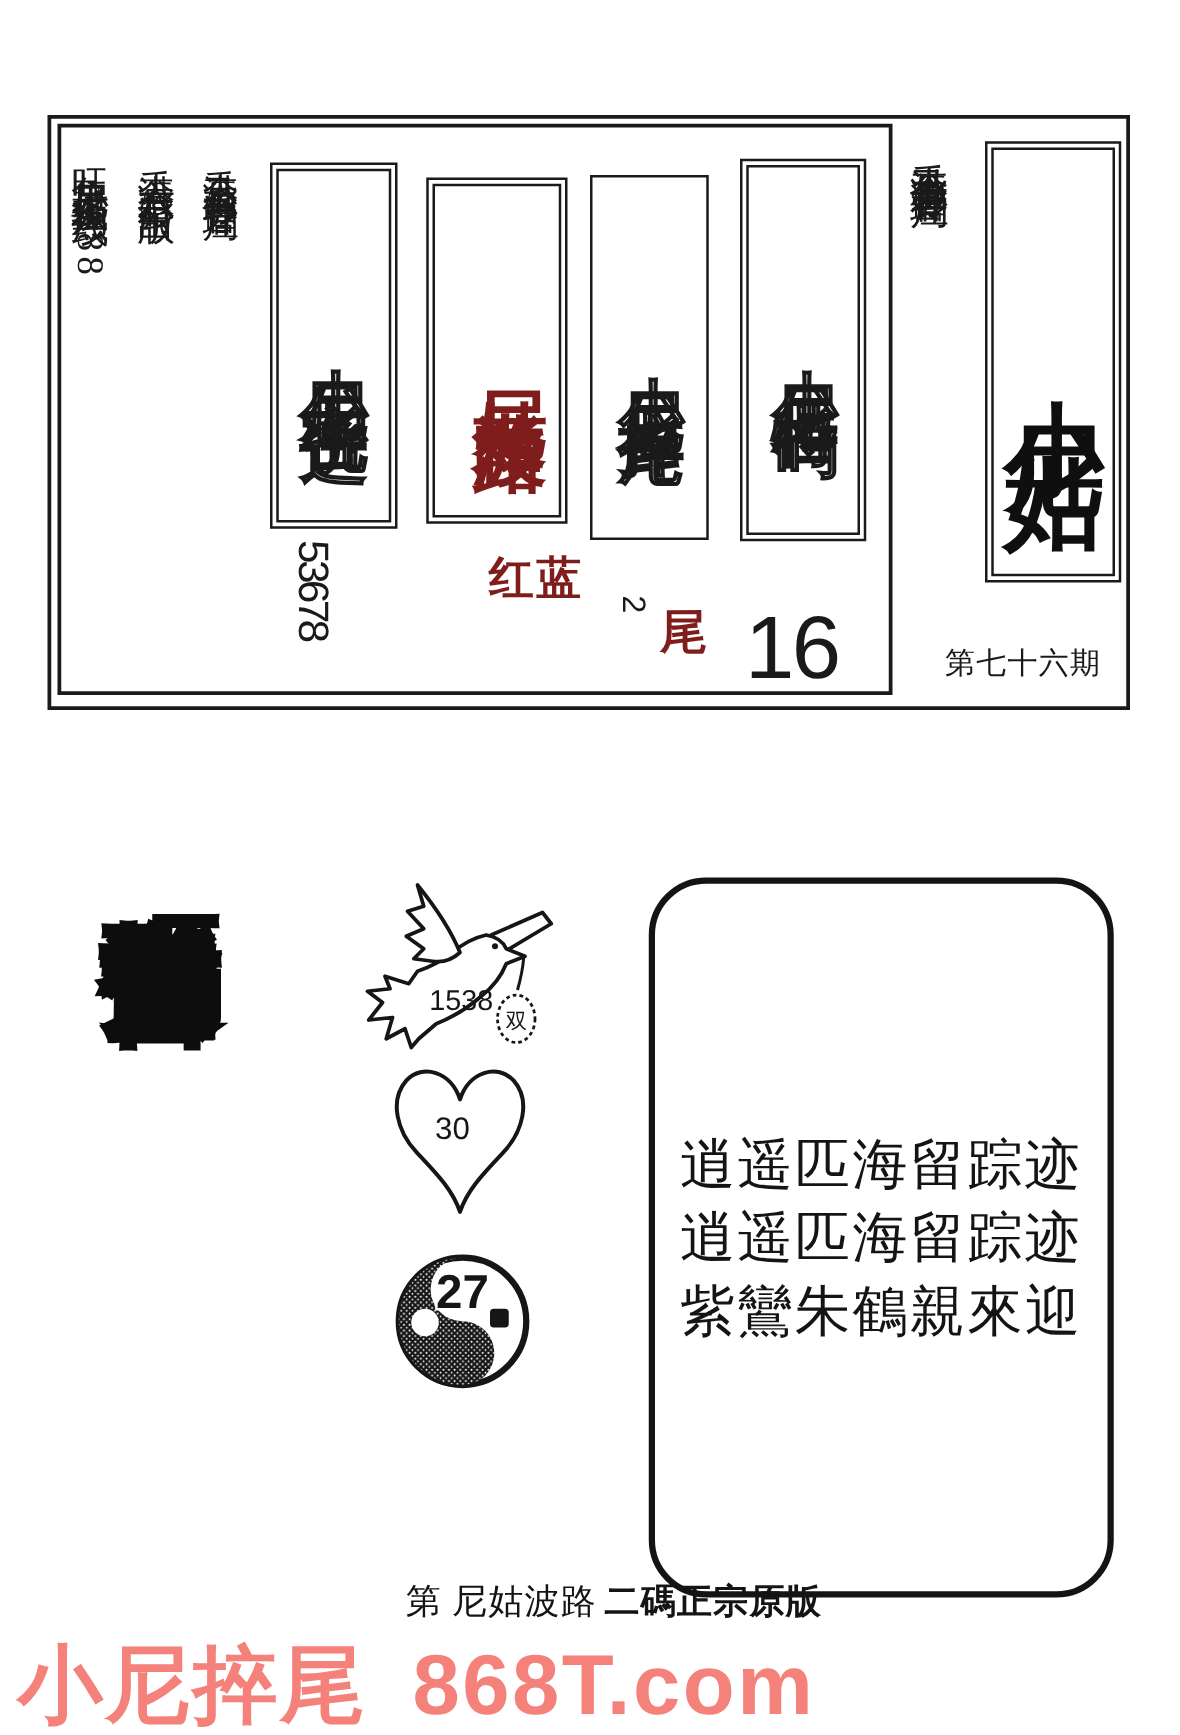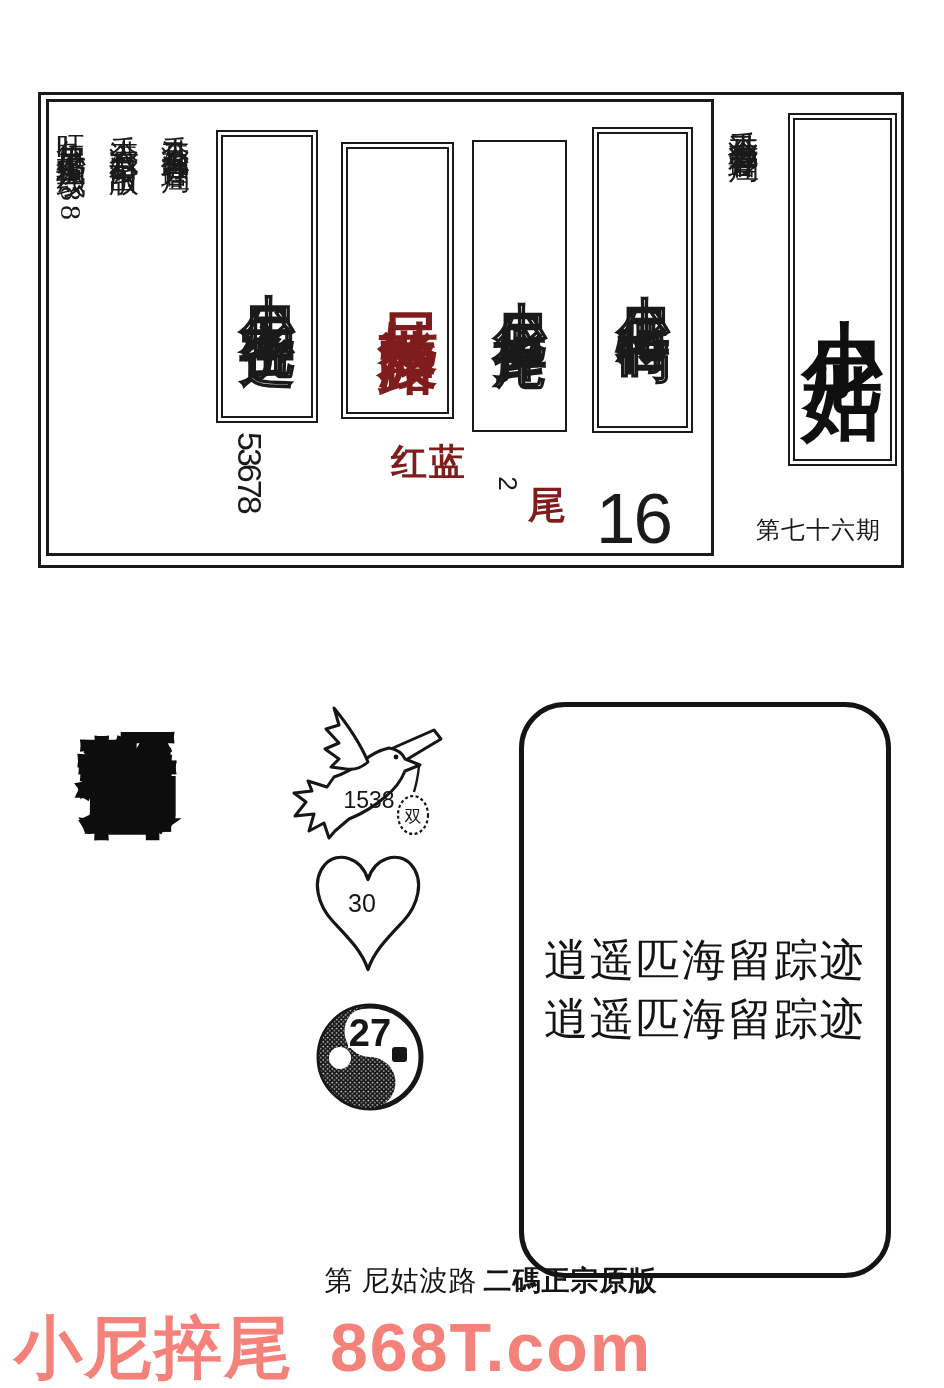--- a/index.html
+++ b/index.html
@@ -157,20 +157,21 @@
     <circle cx="57" cy="57" r="51" fill="#fff" stroke="#161616" stroke-width="5"></circle>
     <path d="M57,6 A25.5,25.5 0 0 0 57,57 A25.5,25.5 0 0 1 57,108 A51,51 0 0 1 57,6 Z" fill="url(#stip)"></path>
     <circle cx="27" cy="58" r="11" fill="#fff"></circle>
     <rect x="79" y="47" width="15" height="15" rx="3" fill="#161616"></rect>
     <text x="57" y="46" font-size="38" font-weight="600" text-anchor="middle" stroke="#ffffff" stroke-width="4" paint-order="stroke" fill="#161616">27</text>
   </svg>
 
   <div class="abs poem-box">
     <div class="poem-line">逍遥匹海留踪迹</div>
     <div class="poem-line">逍遥匹海留踪迹</div>
+    <div class="poem-line">紫鸞朱鶴親來迎</div>
   </div>
 
   <div class="abs caption">
     <span>第 尼姑波路</span><span class="ed">二碼正宗原版</span>
   </div>
 
   <div class="abs footer-brand" style="color:#f4817a;">
     <span>小尼捽尾</span><span class="site">868T.com</span>
   </div>
 

